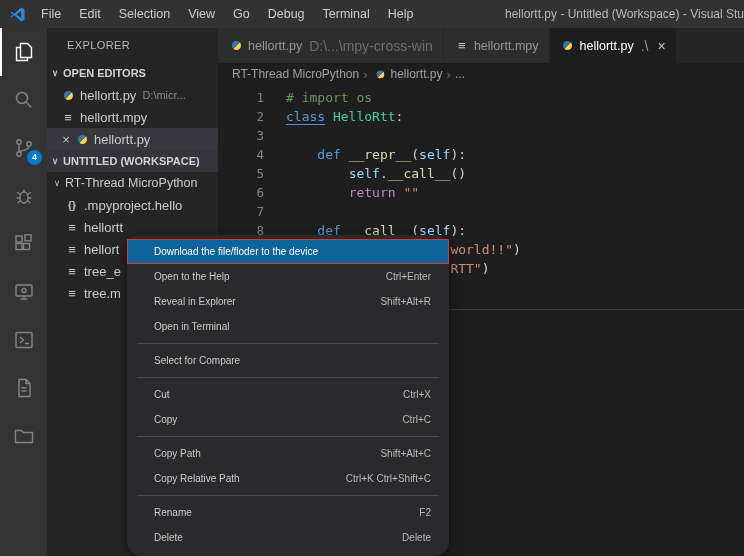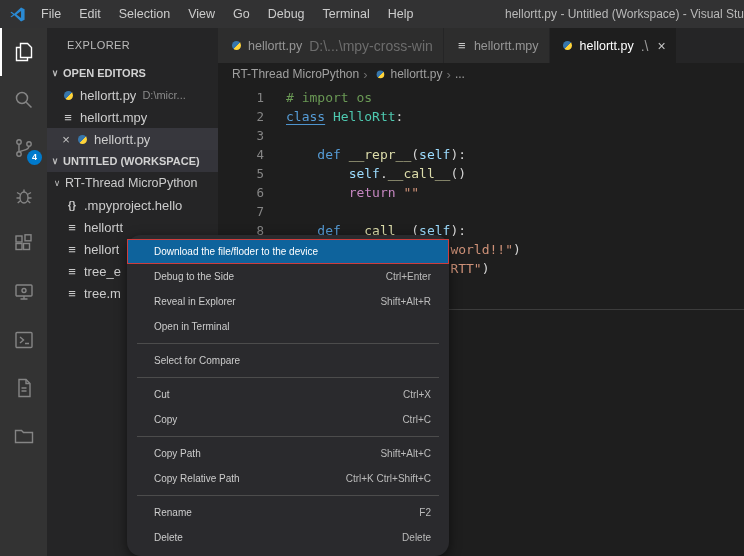--- a/index.html
+++ b/index.html
@@ -283,21 +283,21 @@
         </div>
     </div>
   </div>
 
   <div class="ctxmenu">
       <div class="cm-item hl" style="background: rgb(14, 99, 156); outline: rgb(205, 61, 61) solid 1px; outline-offset: -1px;">
         <span class="cm-label">Download the file/floder to the device</span>
         <span class="cm-shortcut"></span>
       </div>
       <div class="cm-item">
-        <span class="cm-label">Debug to the Side</span>
+        <span class="cm-label">Open to the Help</span>
         <span class="cm-shortcut">Ctrl+Enter</span>
       </div>
       <div class="cm-item">
         <span class="cm-label">Reveal in Explorer</span>
         <span class="cm-shortcut">Shift+Alt+R</span>
       </div>
       <div class="cm-item">
         <span class="cm-label">Open in Terminal</span>
         <span class="cm-shortcut"></span>
       </div>

